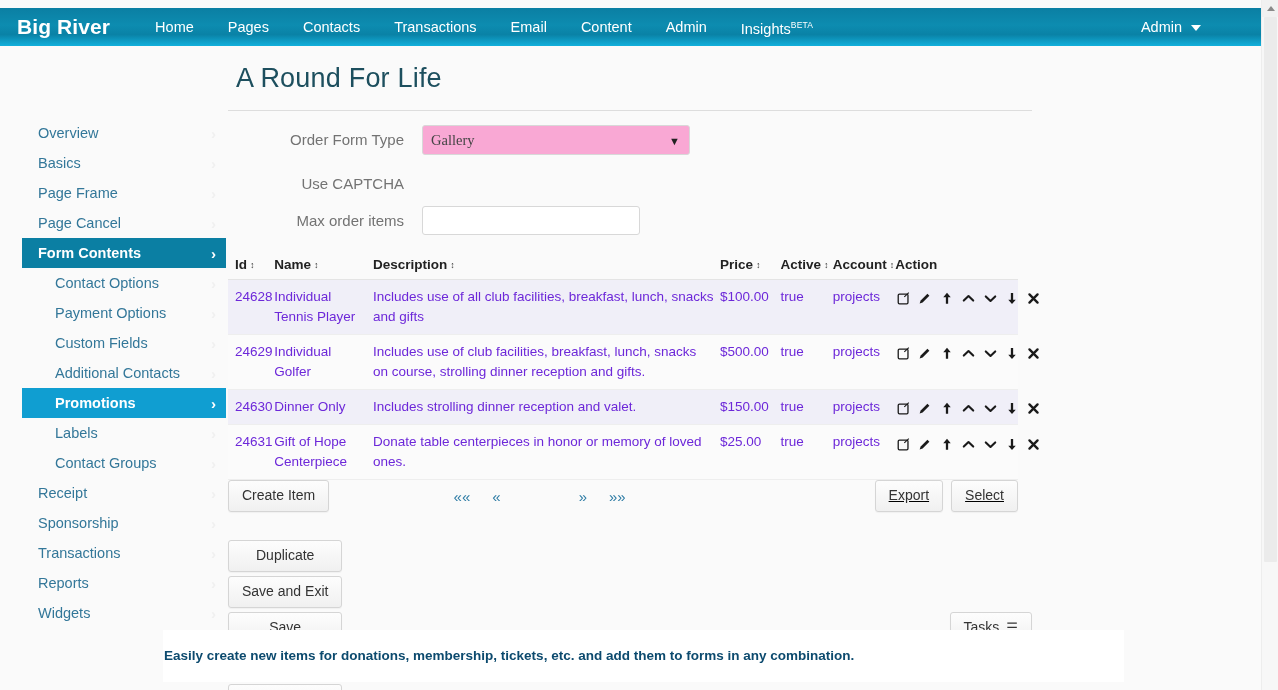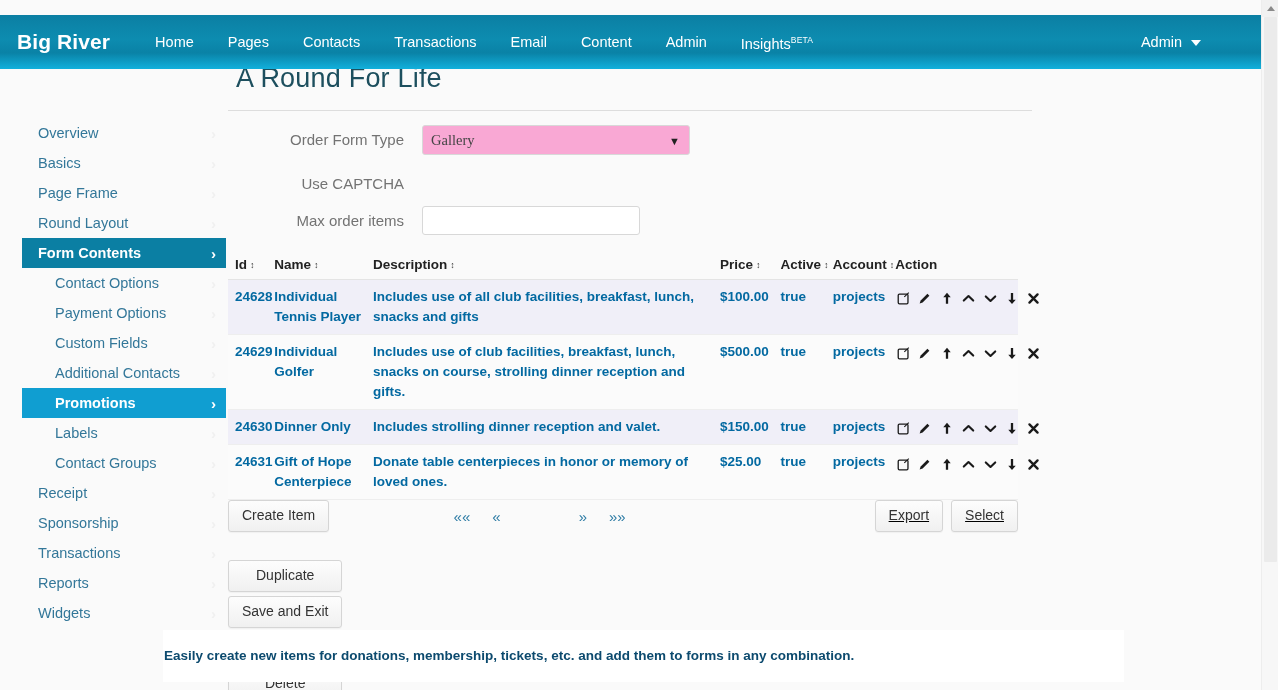--- a/index.html
+++ b/index.html
@@ -6,22 +6,22 @@
   html, body {
     margin: 0; padding: 0;
     width: 1278px; height: 690px;
     overflow: hidden;
     background: #fafafa;
     font-family: "Liberation Sans", sans-serif;
   }
 
   
   .topnav {
-    position: absolute; top: 15px; left: 0;
-    width: 1261px; height: 54px;
+    position: absolute; top: 8px; left: 0;
+    width: 1261px; height: 38px;
     background: linear-gradient(to bottom, #0b7fa3 0%, #0d8cb0 45%, #0a82a6 70%, #12b0dc 100%);
     display: flex; align-items: center;
     color: #ffffff;
     z-index: 5;
   }
   .brand {
     font-size: 21px; font-weight: bold;
     color: #ffffff;
     margin-left: 17px; margin-right: 28px;
     letter-spacing: 0.1px;
@@ -139,25 +139,24 @@
     text-align: left; padding: 0 0 7px 0;
     border-bottom: 1px solid #e4e4e4;
     white-space: nowrap;
   }
   table.grid th .sortarrow {
     display: inline-block; margin-left: 3px;
     font-size: 9px; color: #333; letter-spacing: -1px;
     position: relative; top: -1px;
   }
   table.grid td {
-    font-size: 13.5px; color: #0369a1;
+    font-size: 13.5px; color: #6d28d9;
     padding: 7px 6px 7px 0; vertical-align: top;
     border-bottom: 1px solid #eeeeee;
     line-height: 20px;
-    font-weight: bold;
   }
   table.grid tr.odd td { background: #f0eff8; }
   table.grid tr.even td { background: #fbfbfb; }
   .c-id { width: 46px; padding-left: 7px !important; }
   .c-name { width: 98px; }
   .c-desc { width: 345px; }
   .c-price { width: 60px; }
   .c-active { width: 52px; }
   .c-account { width: 62px; }
   .c-action { width: 122px; }
@@ -266,21 +265,21 @@
       </div>
     <div class="side-item">
         <span>Basics</span>
         <span class="chev">›</span>
       </div>
     <div class="side-item">
         <span>Page Frame</span>
         <span class="chev">›</span>
       </div>
     <div class="side-item">
-        <span>Round Layout</span>
+        <span>Page Cancel</span>
         <span class="chev">›</span>
       </div>
     <div class="side-item active">
         <span>Form Contents</span>
         <span class="chev">›</span>
       </div>
     <div class="side-item sub">
         <span>Contact Options</span>
         <span class="chev">›</span>
       </div>

